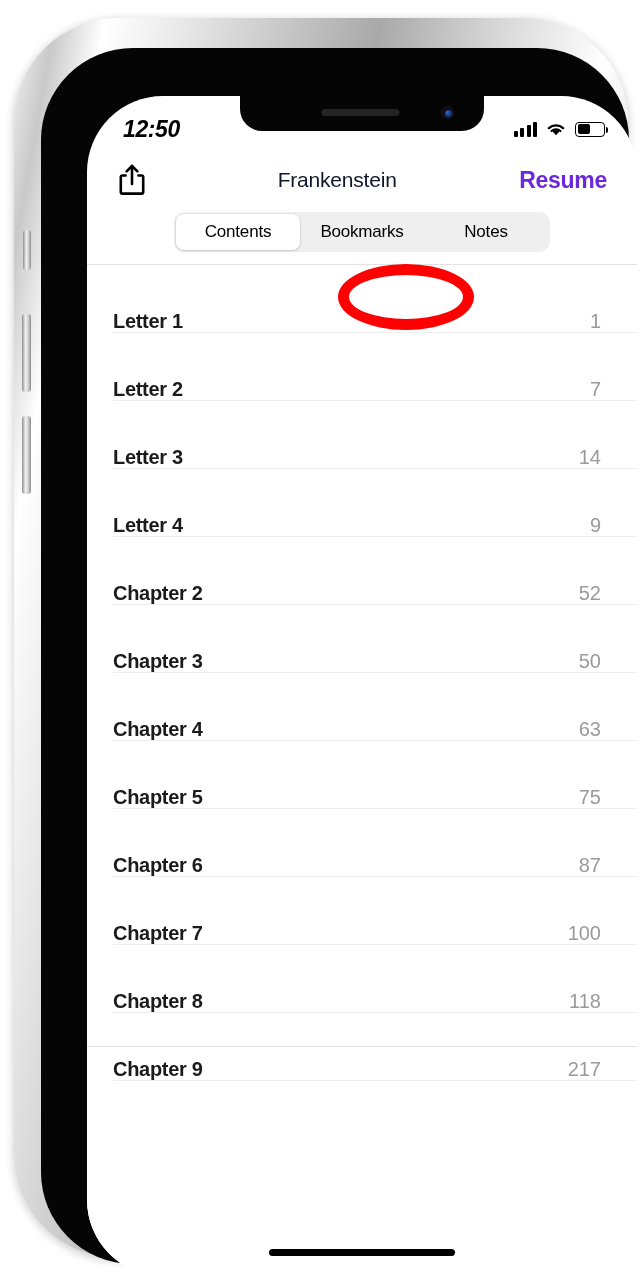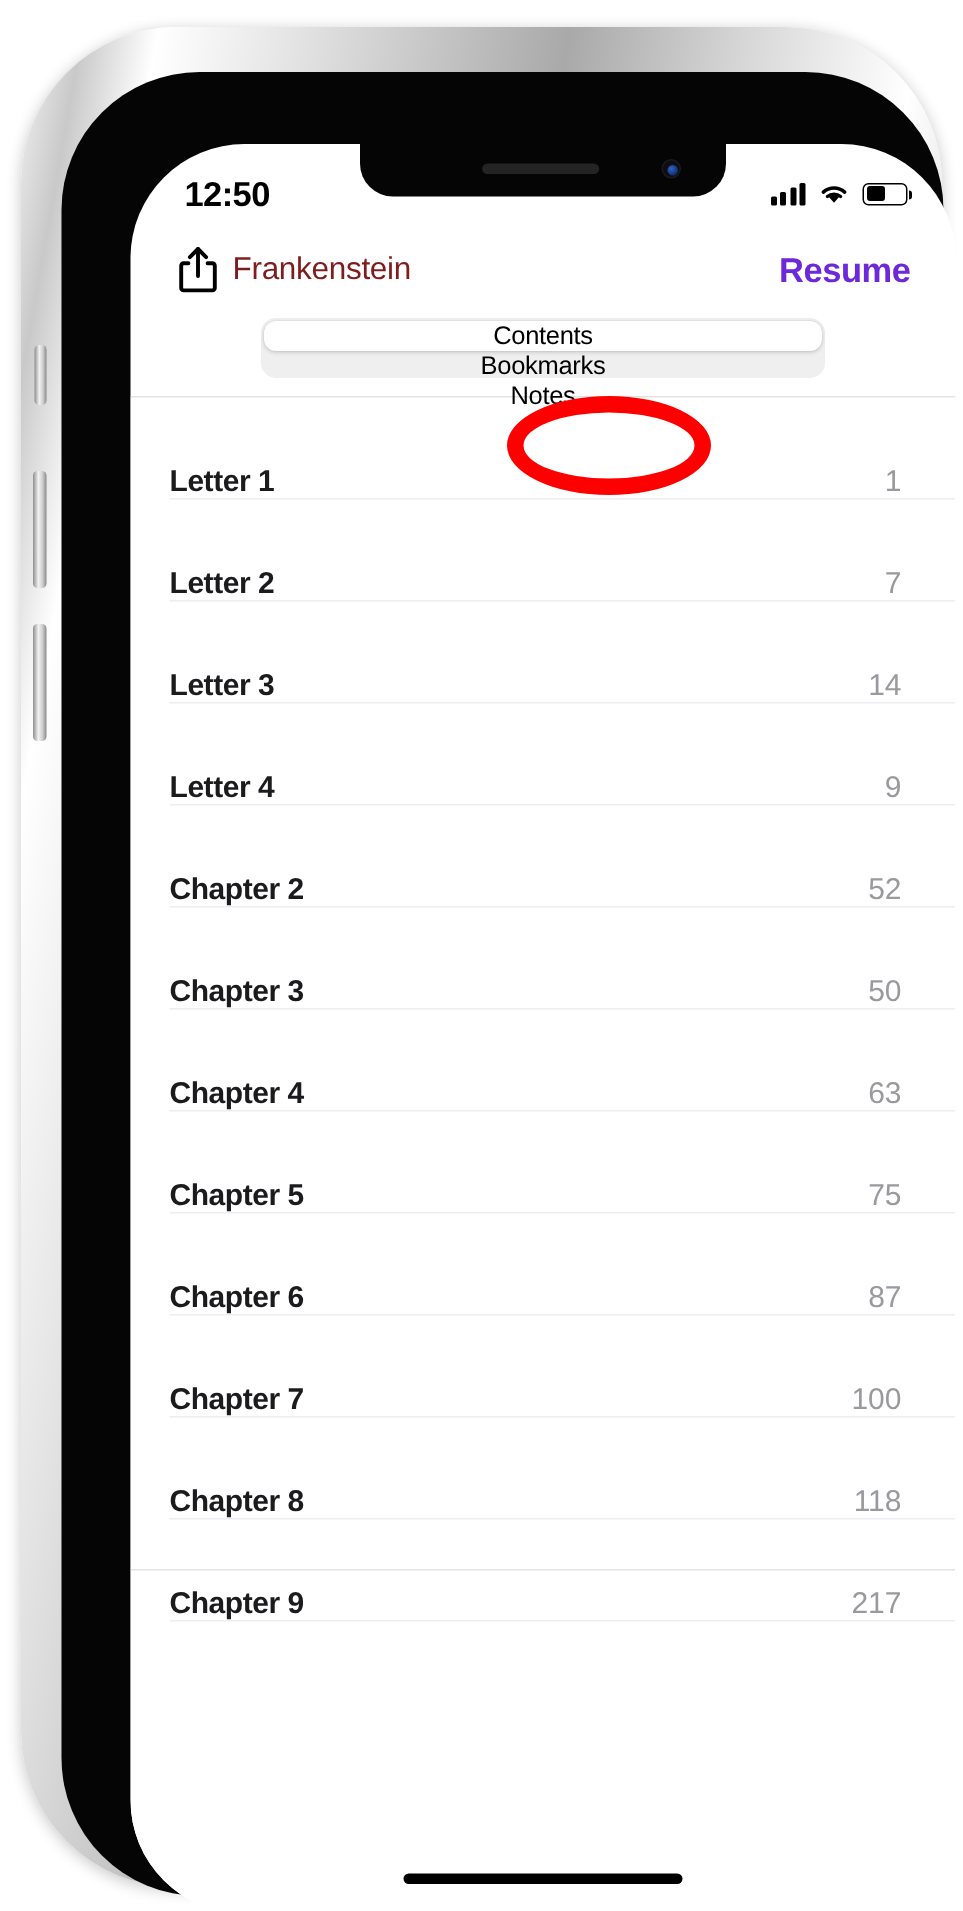--- a/index.html
+++ b/index.html
@@ -119,20 +119,21 @@
   
   .statusbar {
     position: absolute;
     top: 0; left: 0; right: 0;
     height: 56px;
     display: flex;
     align-items: center;
     justify-content: space-between;
     padding: 10px 32px 0 36px;
     z-index: 20;
+    font-style: italic;
   }
   .clock {
     font-size: 23px;
     font-weight: 700;
     letter-spacing: -0.4px;
     color: #000;
   }
   .status-right {
     display: flex;
     align-items: center;
@@ -175,23 +176,24 @@
     display: flex;
     align-items: center;
     padding: 0 30px 0 22px;
   }
   .share-btn {
     width: 46px; height: 46px;
     display: flex; align-items: center; justify-content: center;
   }
   .nav-title {
     flex: 1;
+    text-align: center;
     font-size: 21px;
     font-weight: 500;
-    color: #7f1d1d;
+    color: #0f172a;
     letter-spacing: -0.2px;
   }
   .resume-btn {
     font-size: 23px;
     font-weight: 700;
     color: #6d28d9;
     letter-spacing: -0.3px;
     white-space: nowrap;
   }
 
@@ -204,21 +206,20 @@
     z-index: 5;
   }
   .segmented {
     display: flex;
     width: 376px;
     height: 40px;
     background: #efeff0;
     border-radius: 10px;
     padding: 2px;
     position: relative;
-    flex-direction: column;
   }
   .seg {
     flex: 1;
     display: flex;
     align-items: center;
     justify-content: center;
     font-size: 17px;
     color: #000;
     border-radius: 8px;
     letter-spacing: -0.2px;

